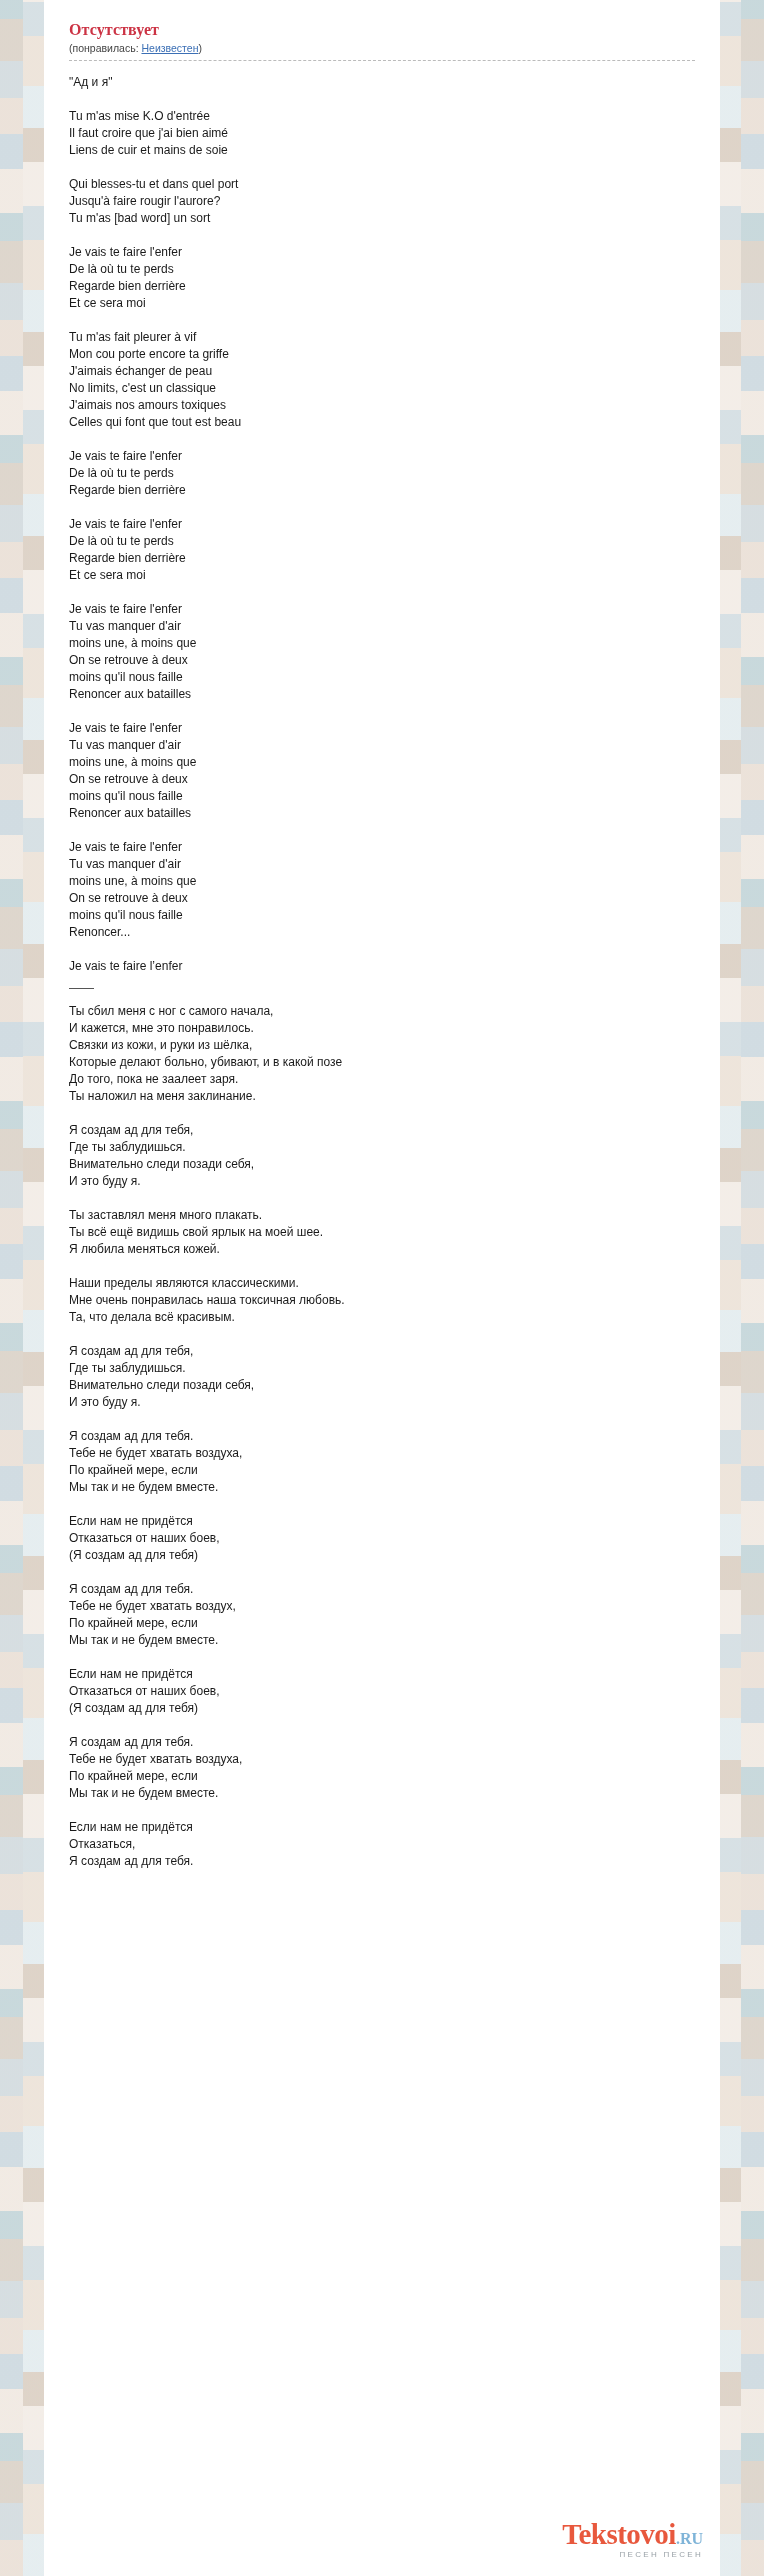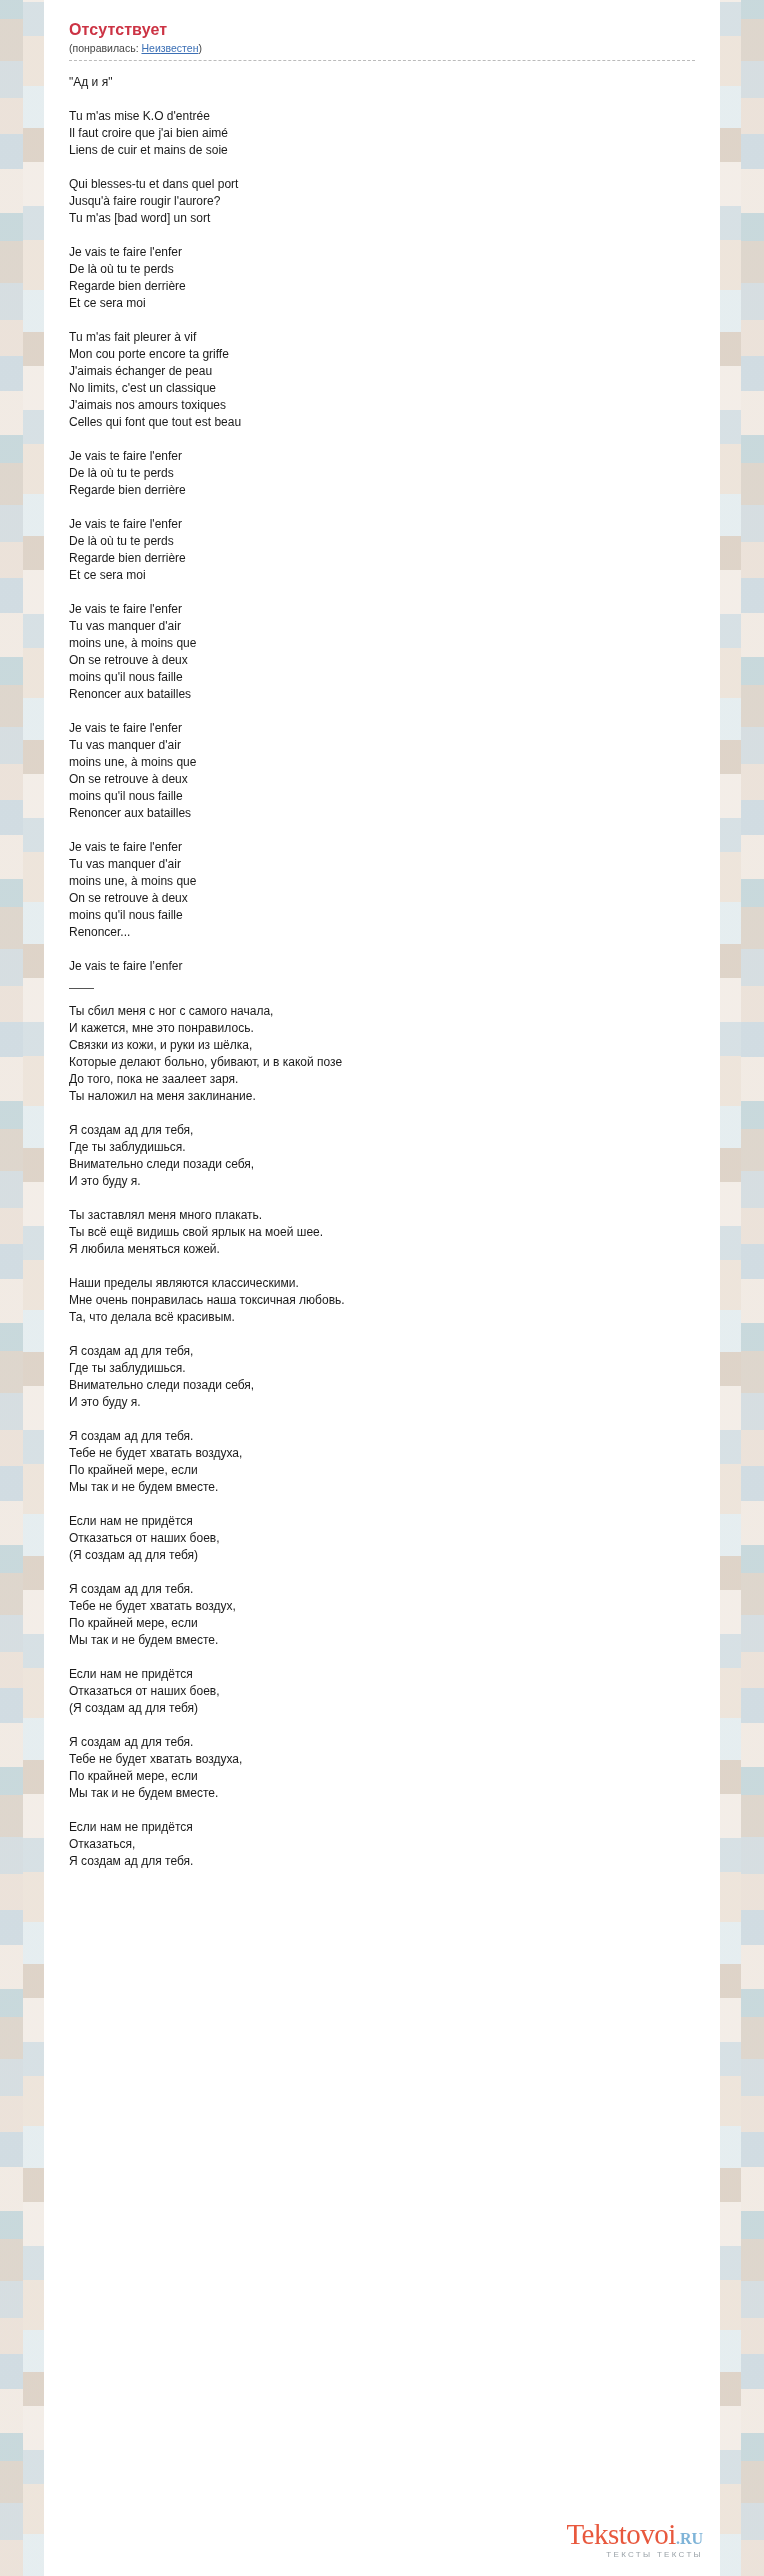--- a/index.html
+++ b/index.html
@@ -69,20 +69,21 @@
     padding: 19px 25px 0 25px;
   }
 
   .song-title {
     color: #cc3344;
     font-size: 16px;
     font-weight: bold;
     line-height: 21px;
     margin: 0 0 1.9px 0;
     letter-spacing: 0.1px;
+    font-family: Liberation Serif, serif;
   }
 
   .artist-line {
     font-size: 10.5px;
     color: #444444;
     margin: 0 0 1.9px 0;
   }
   .artist-line a {
     color: #3b6fb5;
     text-decoration: underline;
@@ -118,21 +119,21 @@
   
   .footer-logo {
     position: absolute;
     right: 17px;
     bottom: 17px;
     text-align: right;
     line-height: 1;
   }
   .footer-logo .logo-main {
     font-size: 29px;
-    font-weight: normal;
+    font-weight: bold;
     color: #e8583d;
     letter-spacing: -0.5px;
     font-family: "Liberation Serif", serif;
   }
   .footer-logo .logo-ru {
     font-size: 16px;
     font-weight: bold;
     color: #7fb4d8;
     font-family: "Liberation Serif", serif;
   }
@@ -266,16 +267,16 @@
 Мы так и не будем вместе.
 
 Если нам не придётся
 Отказаться,
 Я создам ад для тебя.</div>
 
   </div>
 
   <div class="footer-logo">
     <span class="logo-main">Tekstovoi</span><span class="logo-ru">.RU</span>
-    <span class="logo-sub">ТЕКСТЫ ТЕКСТЫ</span>
+    <span class="logo-sub">ПЕСЕН ПЕСЕН</span>
   </div>
 </div>
 
 
 </body></html>

